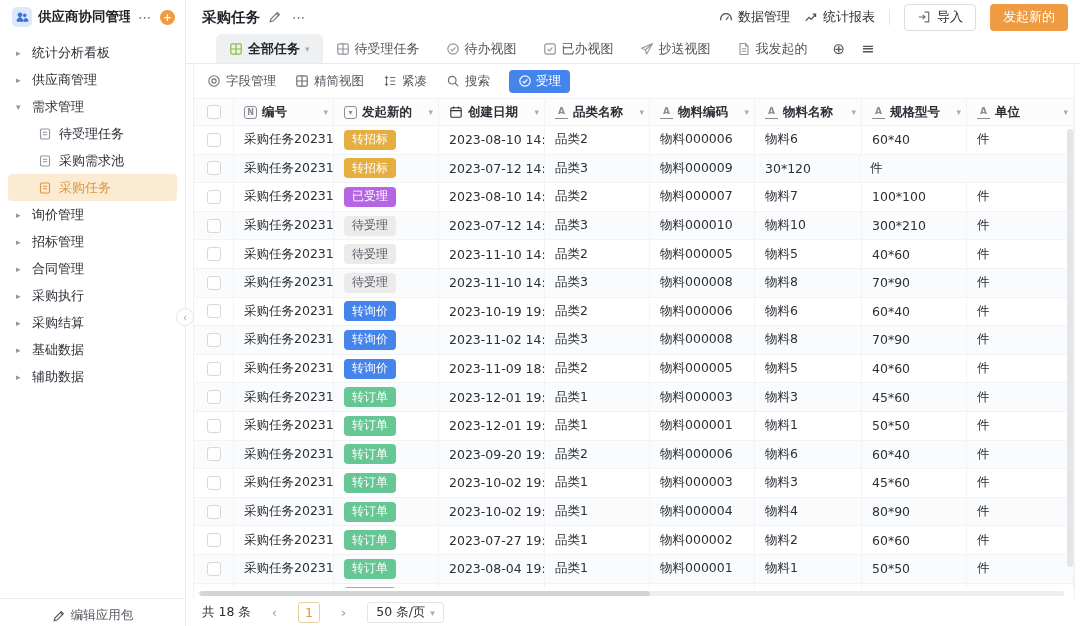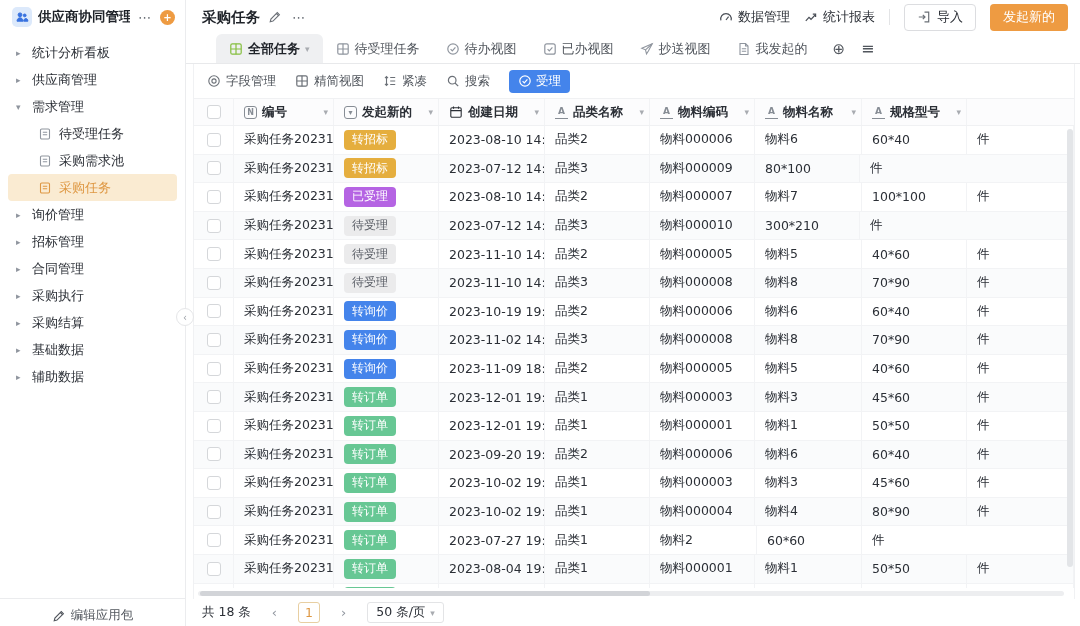--- a/index.html
+++ b/index.html
@@ -456,20 +456,25 @@
           <div class="th" style="width: 107px;">
             <span class="ic-a"></span>
             <span>物料名称</span>
             <span class="caret"></span>
           </div>
           <div class="th" style="width: 105px;">
             <span class="ic-a"></span>
             <span>规格型号</span>
             <span class="caret"></span>
           </div>
+          <div class="th" style="flex: 1 1 0%;">
+            <span class="ic-a"></span>
+            <span>单位</span>
+            <span class="caret"></span>
+          </div>
         </div>
       <div class="tbody" id="tbody">
           <div class="tr">
             <div class="cell-check">
               <div class="checkbox"></div>
             </div>
             <div class="td" style="width: 100px;">采购任务2023111...</div>
             <div class="td" style="width: 105px;">
               <span class="badge rebid">转招标</span>
             </div>
@@ -484,21 +489,21 @@
             <div class="cell-check">
               <div class="checkbox"></div>
             </div>
             <div class="td" style="width: 100px;">采购任务2023111...</div>
             <div class="td" style="width: 105px;">
               <span class="badge rebid">转招标</span>
             </div>
             <div class="td" style="width: 106px;">2023-07-12 14:5...</div>
             <div class="td" style="width: 105px;">品类3</div>
             <div class="td" style="width: 105px;">物料000009</div>
-            <div class="td" style="width: 105px;">80*100</div>
+            <div class="td" style="width: 105px;">30*120</div>
             <div class="td" style="flex: 1 1 0%;">件</div>
           </div>
           <div class="tr">
             <div class="cell-check">
               <div class="checkbox"></div>
             </div>
             <div class="td" style="width: 100px;">采购任务2023111...</div>
             <div class="td" style="width: 105px;">
               <span class="badge accepted">已受理</span>
             </div>
@@ -513,20 +518,21 @@
             <div class="cell-check">
               <div class="checkbox"></div>
             </div>
             <div class="td" style="width: 100px;">采购任务2023111...</div>
             <div class="td" style="width: 105px;">
               <span class="badge pending">待受理</span>
             </div>
             <div class="td" style="width: 106px;">2023-07-12 14:5...</div>
             <div class="td" style="width: 105px;">品类3</div>
             <div class="td" style="width: 105px;">物料000010</div>
+            <div class="td" style="width: 107px;">物料10</div>
             <div class="td" style="width: 105px;">300*210</div>
             <div class="td" style="flex: 1 1 0%;">件</div>
           </div>
           <div class="tr">
             <div class="cell-check">
               <div class="checkbox"></div>
             </div>
             <div class="td" style="width: 100px;">采购任务2023111...</div>
             <div class="td" style="width: 105px;">
               <span class="badge pending">待受理</span>
@@ -676,20 +682,21 @@
           <div class="tr">
             <div class="cell-check">
               <div class="checkbox"></div>
             </div>
             <div class="td" style="width: 100px;">采购任务2023110...</div>
             <div class="td" style="width: 105px;">
               <span class="badge order">转订单</span>
             </div>
             <div class="td" style="width: 106px;">2023-07-27 19:0...</div>
             <div class="td" style="width: 105px;">品类1</div>
+            <div class="td" style="width: 105px;">物料000002</div>
             <div class="td" style="width: 107px;">物料2</div>
             <div class="td" style="width: 105px;">60*60</div>
             <div class="td" style="flex: 1 1 0%;">件</div>
           </div>
           <div class="tr">
             <div class="cell-check">
               <div class="checkbox"></div>
             </div>
             <div class="td" style="width: 100px;">采购任务2023110...</div>
             <div class="td" style="width: 105px;">

